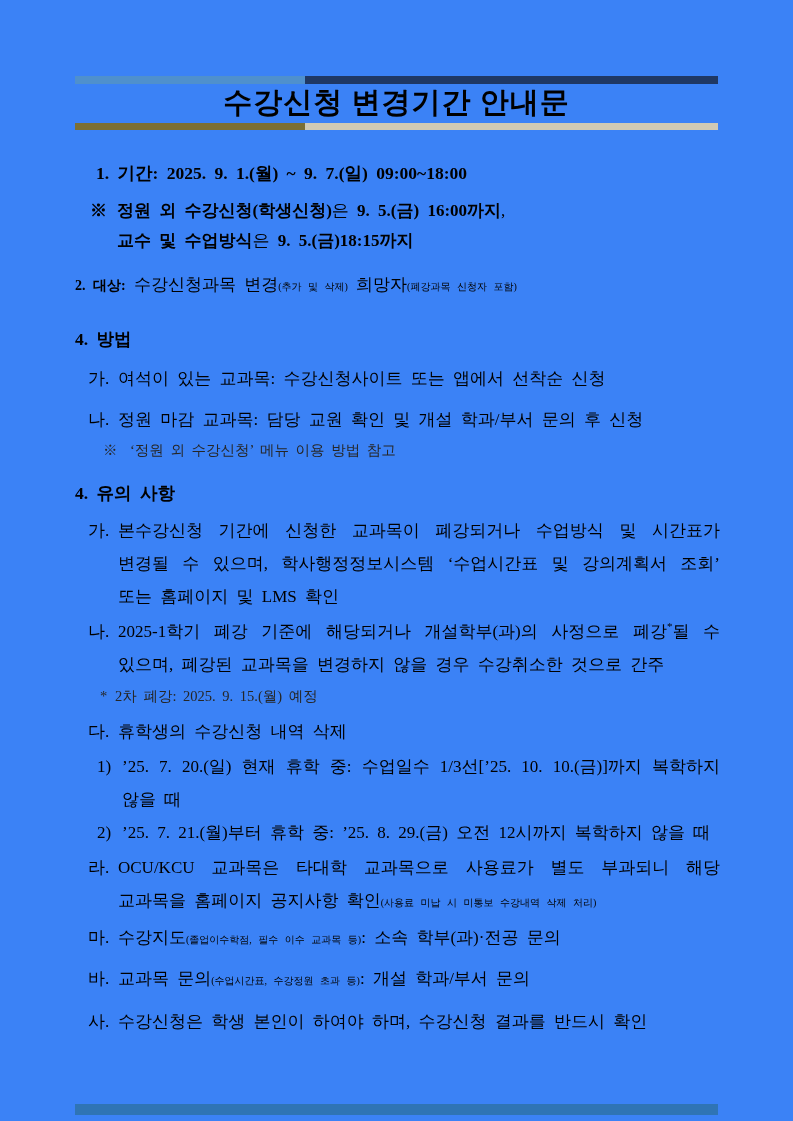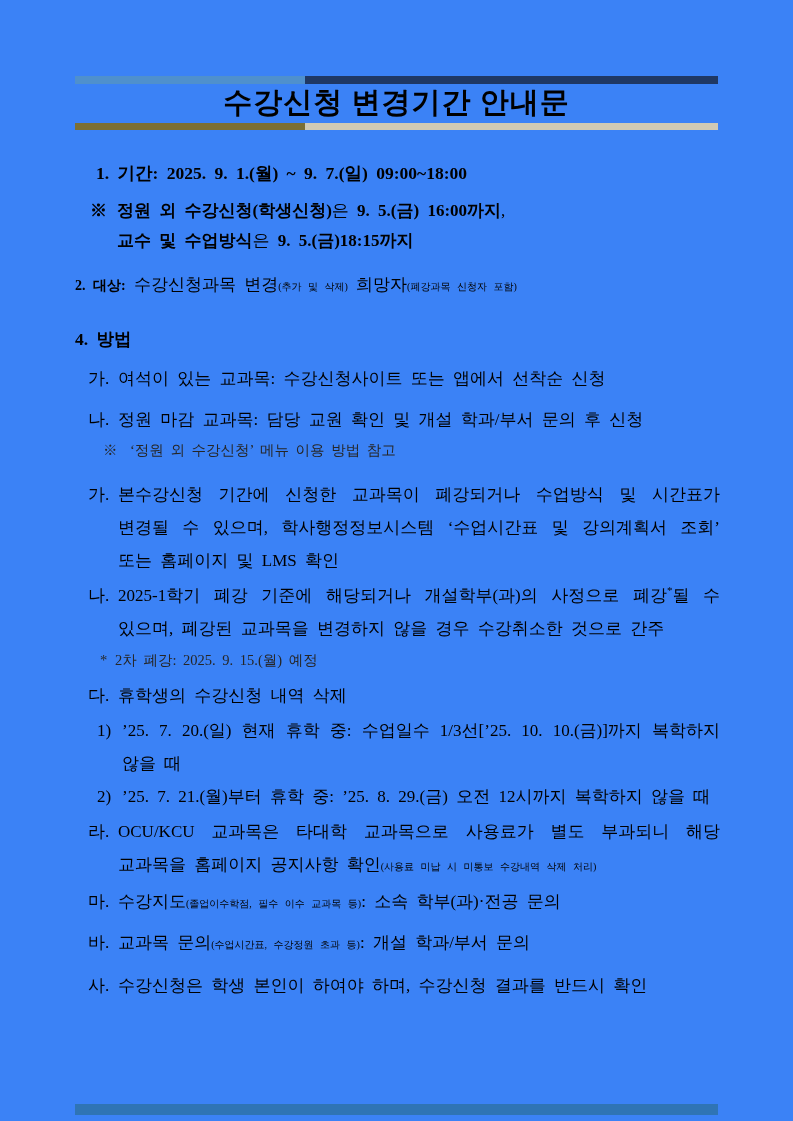--- a/index.html
+++ b/index.html
@@ -98,20 +98,21 @@
     </div>
     <div class="item gap0">
       <span class="mk">나.</span>
       <span class="tx">정원 마감 교과목: 담당 교원 확인 및 개설 학과/부서 문의 후 신청</span>
     </div>
     <div class="subnote">
       <span class="mk">※</span>
       <span class="tx">‘정원 외 수강신청’ 메뉴 이용 방법 참고</span>
     </div>
 
+    <div class="h-line s4-head">4. 유의 사항</div>
 
     <div class="item gap2">
       <span class="mk">가.</span>
       <span class="tx">본수강신청 기간에 신청한 교과목이 폐강되거나 수업방식 및 시간표가 변경될 수 있으며, 학사행정정보시스템 ‘수업시간표 및 강의계획서 조회’ 또는 홈페이지 및 LMS 확인</span>
     </div>
 
     <div class="item gap0">
       <span class="mk">나.</span>
       <span class="tx"><span>2025-1학기 폐강 기준에 해당되거나 개설학부(과)의 사정으로 폐강</span><sup>*</sup><span>될 수 있으며, 폐강된 교과목을 변경하지 않을 경우 수강취소한 것으로 간주</span></span>
     </div>

